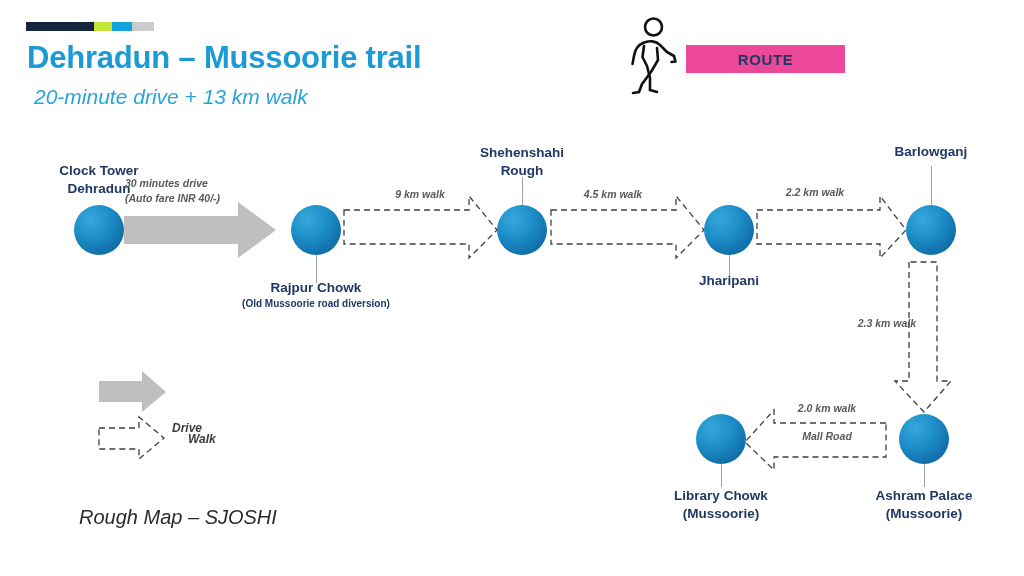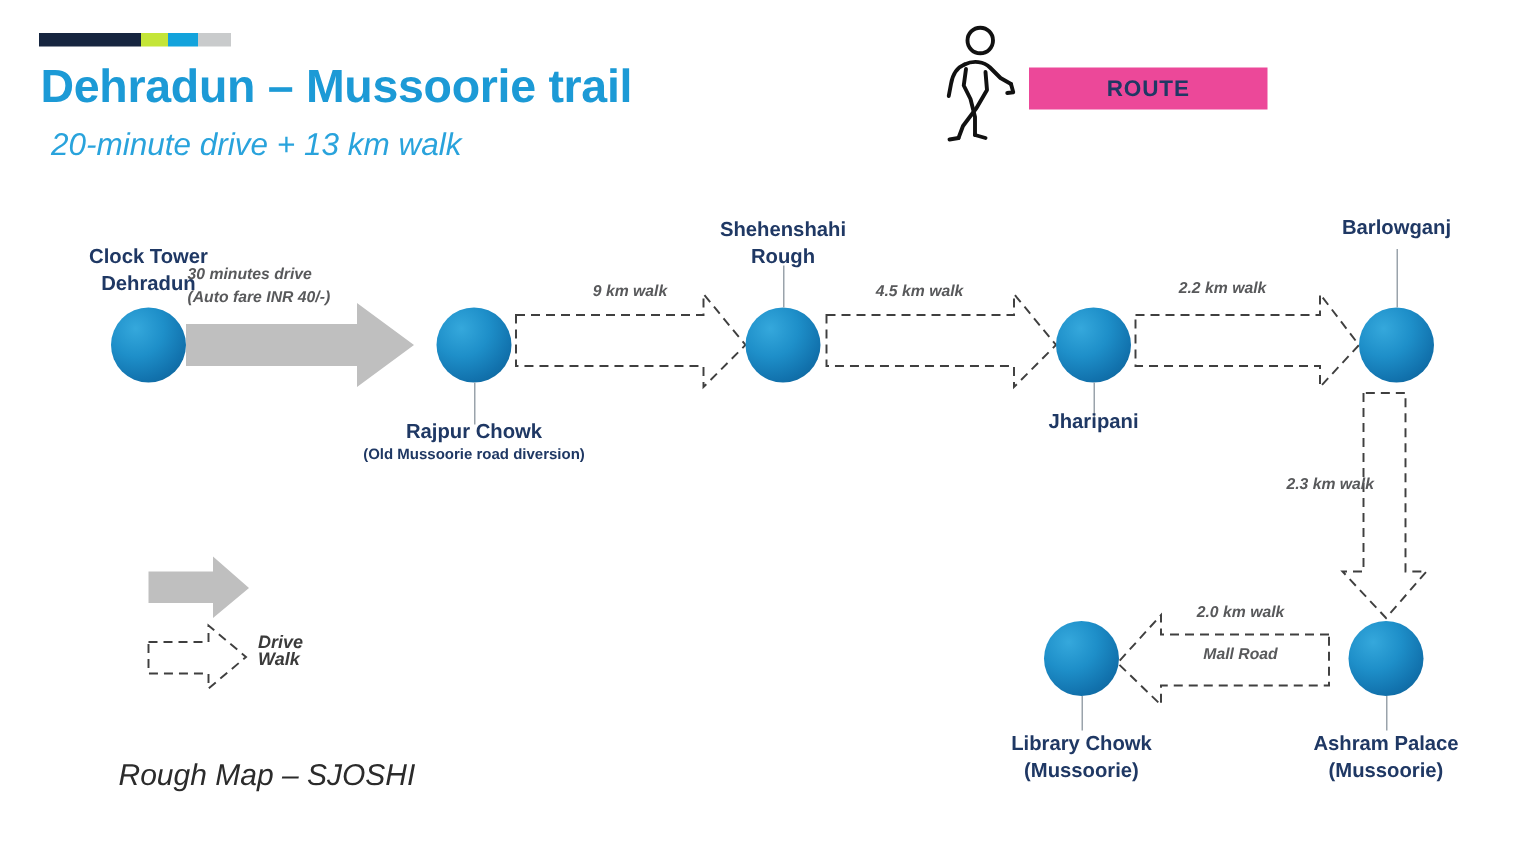--- a/index.html
+++ b/index.html
@@ -275,17 +275,17 @@
   </div>
 
   <div class="edge-caption" style="left:752px;top:402px;width:150px;">
     <span>2.0 km walk</span>
   </div>
   <div class="edge-caption" style="left:762px;top:430px;width:130px;">
     <span>Mall Road</span>
   </div>
 
   <div class="legend-label" style="left:172px;top:385px;margin-top:36px;">Drive</div>
-  <div class="legend-label" style="left:172px;top:432px;font-style:italic;">Walk</div>
+  <div class="legend-label" style="left:188px;top:432px;font-style:italic;">Walk</div>
 
   <div class="footer">Rough Map – SJOSHI</div>
 
 </div>
 
 </body></html>

